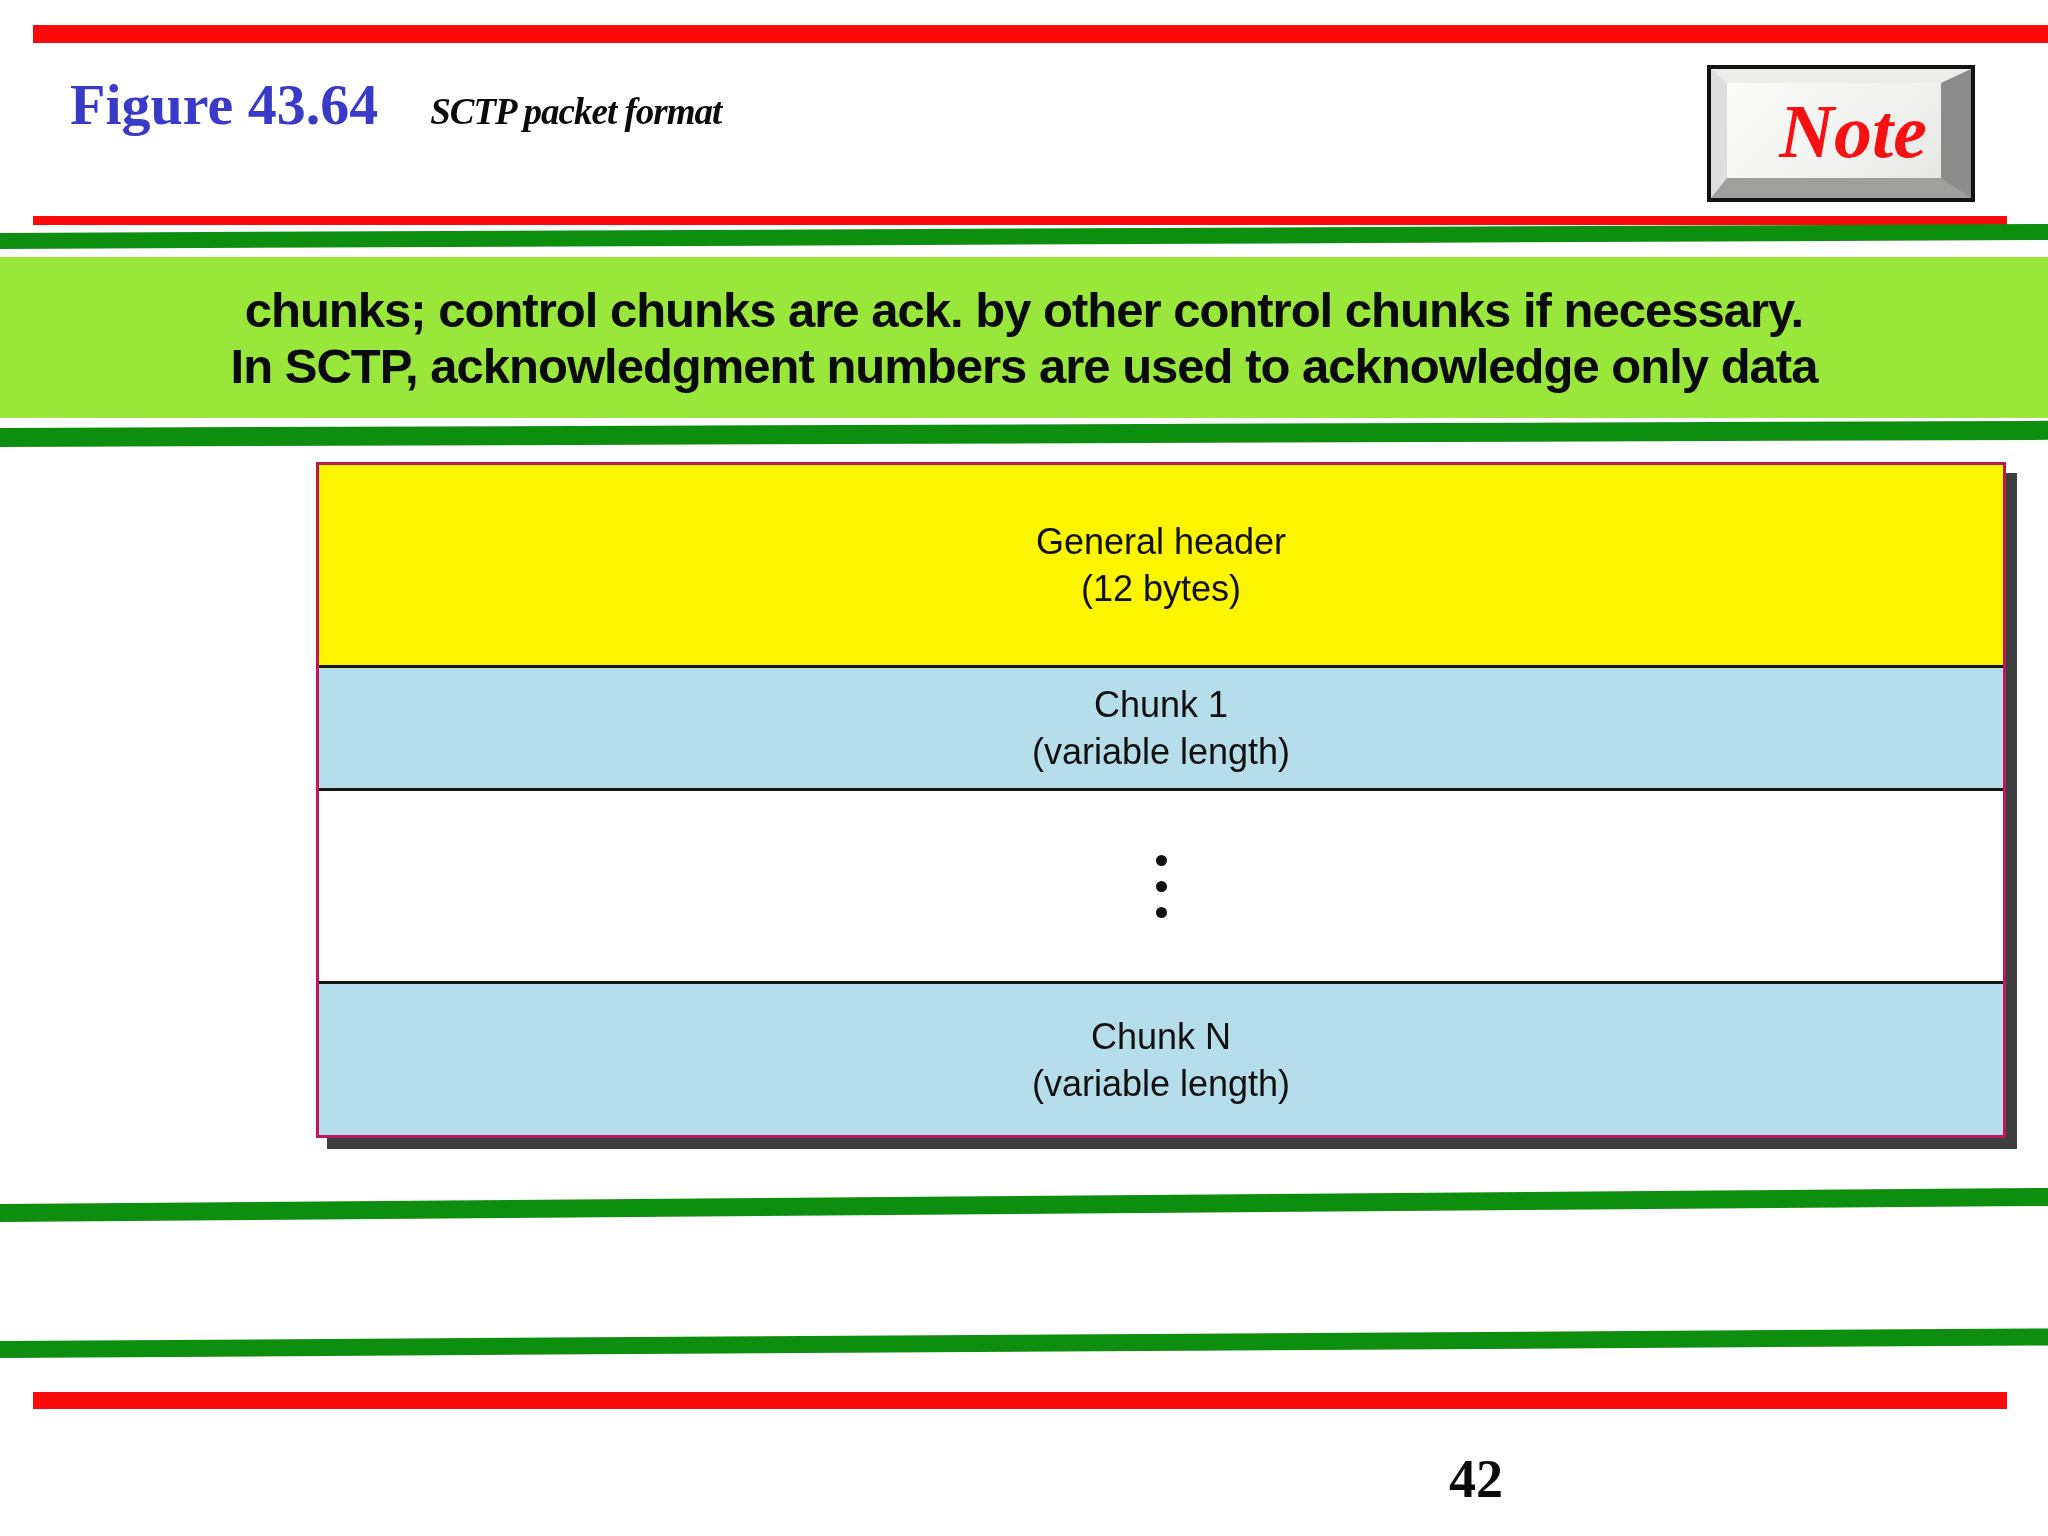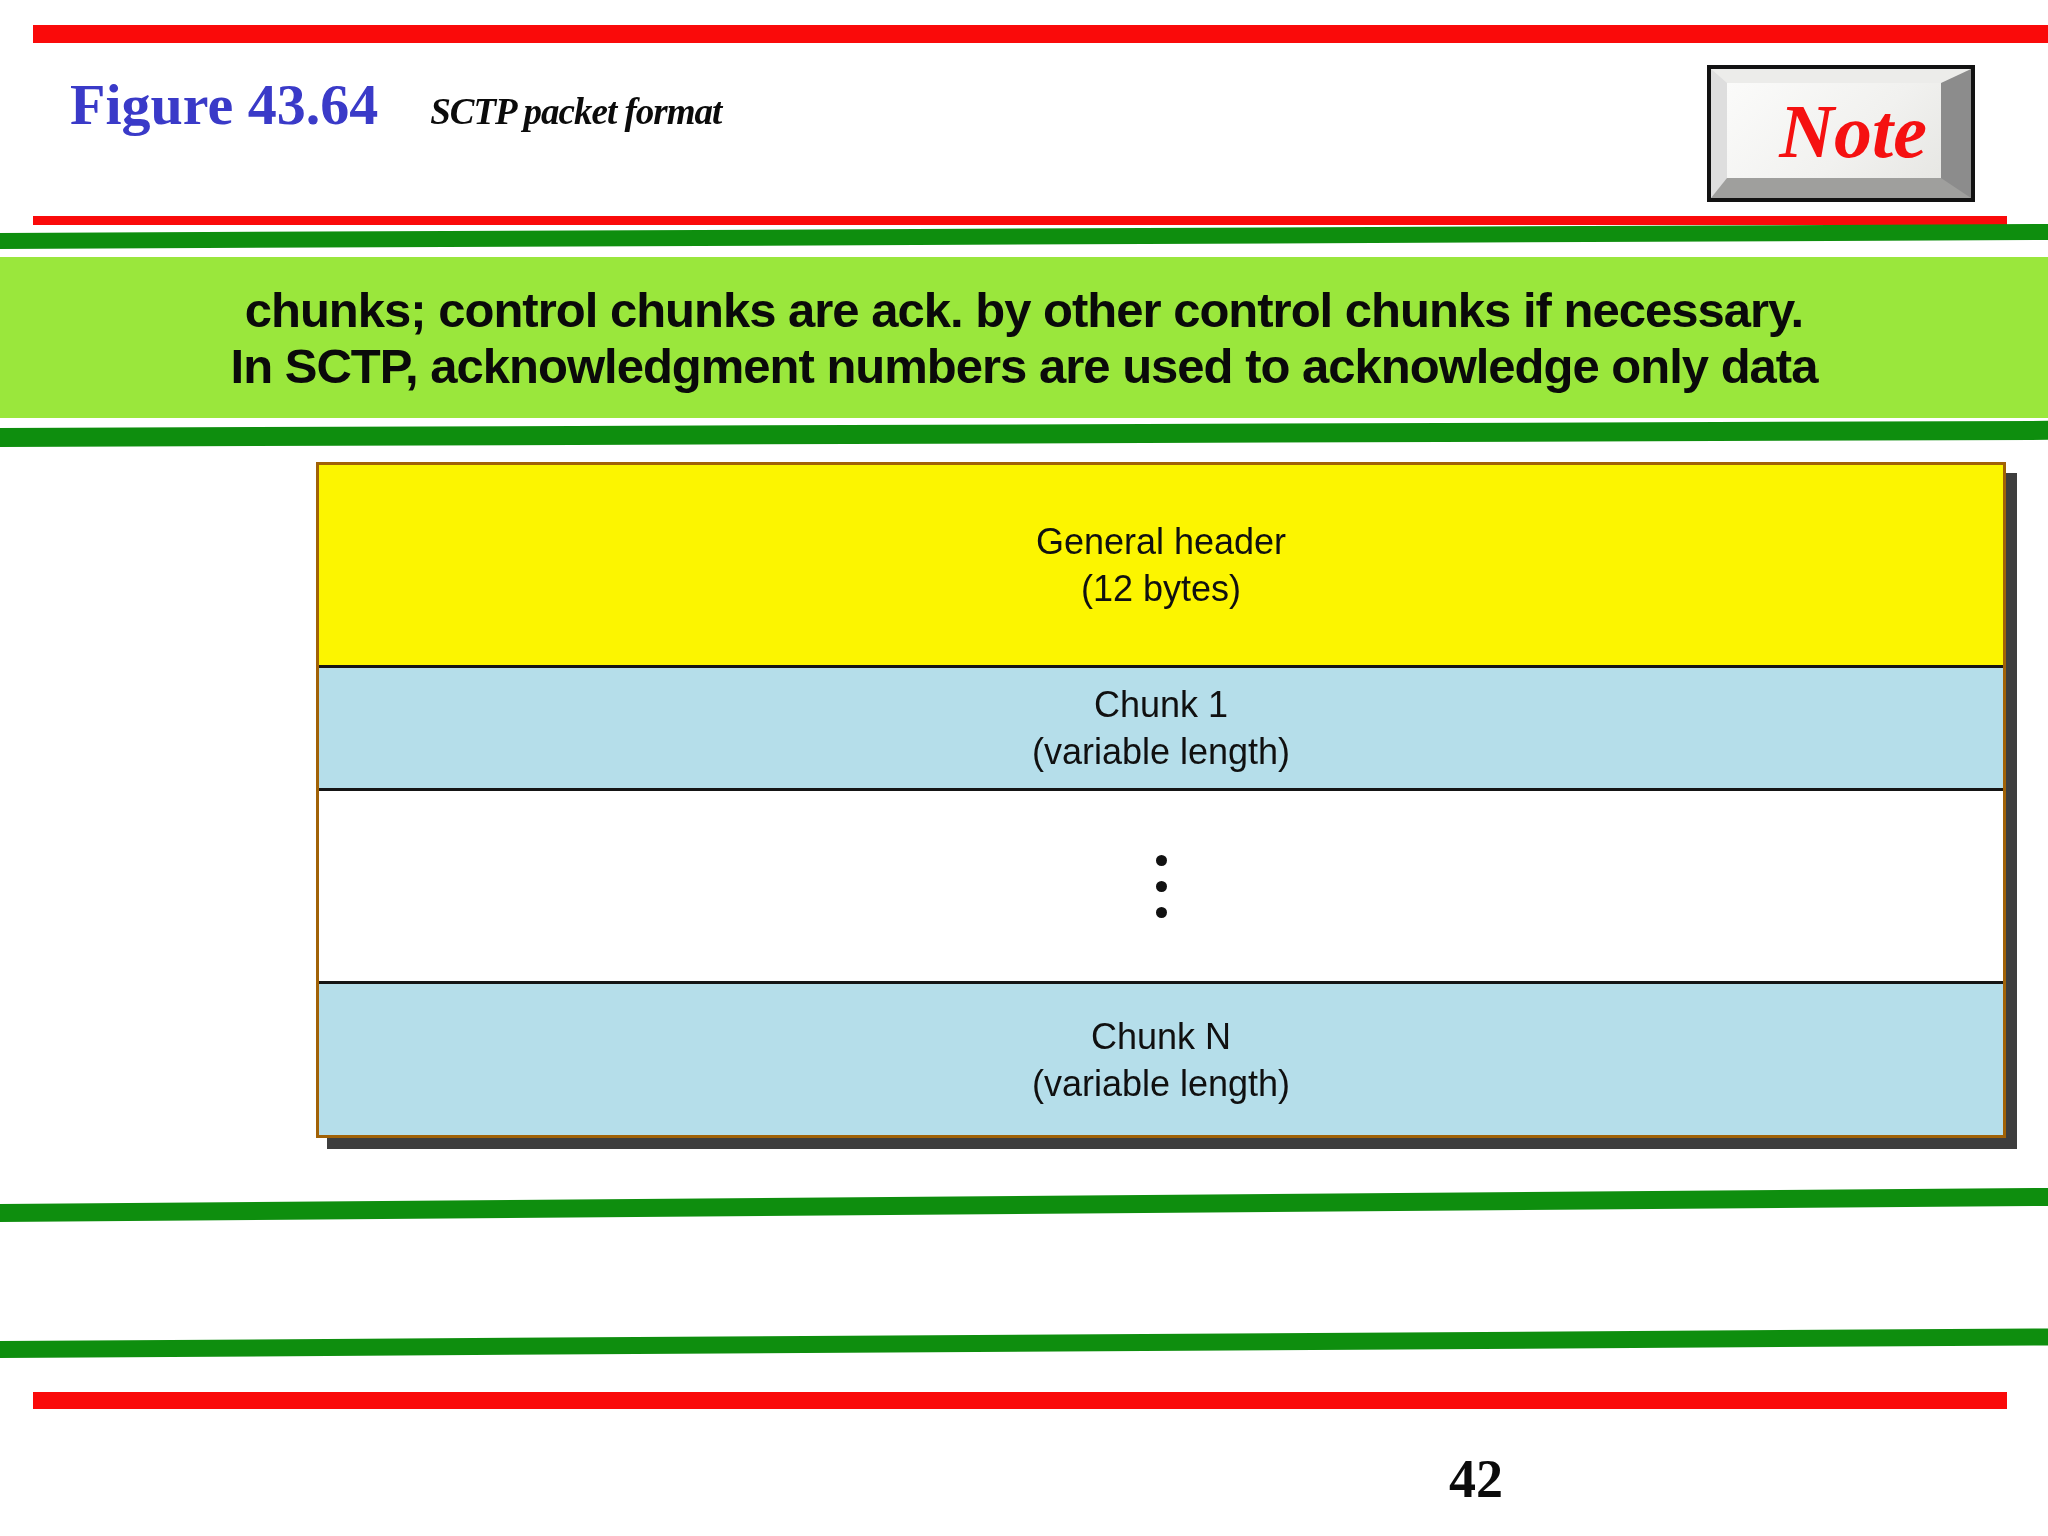--- a/index.html
+++ b/index.html
@@ -52,21 +52,21 @@
   .note-banner{
     position:absolute;left:0;width:2048px;background:#9AE73C;
     display:flex;flex-direction:column;align-items:center;justify-content:center;
     color:#0a0a0a;font-weight:bold;text-align:center;white-space:nowrap;
   }
   .banner-top{top:257px;height:161px;font-size:49px;line-height:56px;letter-spacing:-1px;}
   .banner-bottom{top:1231px;height:103px;font-size:56px;line-height:60px;letter-spacing:-1px;}
   
   .figure-box{
     position:absolute;left:316px;top:462px;width:1690px;height:676px;
-    box-sizing:border-box;border:3px solid #a16207;background:#ffffff;
+    box-sizing:border-box;border:3px solid #be185d;background:#ffffff;
     box-shadow:11px 11px 0 0 #3E3E3E;
     display:flex;flex-direction:column;
   }
   .pkt-row{
     display:flex;flex-direction:column;align-items:center;justify-content:center;
     font-size:36px;line-height:47px;color:#101010;text-align:center;
     box-sizing:border-box;
   }
   .row-divider{border-top:3px solid #151515;text-align:center;}
   .row-yellow{height:200px;background:#FCF500;}

